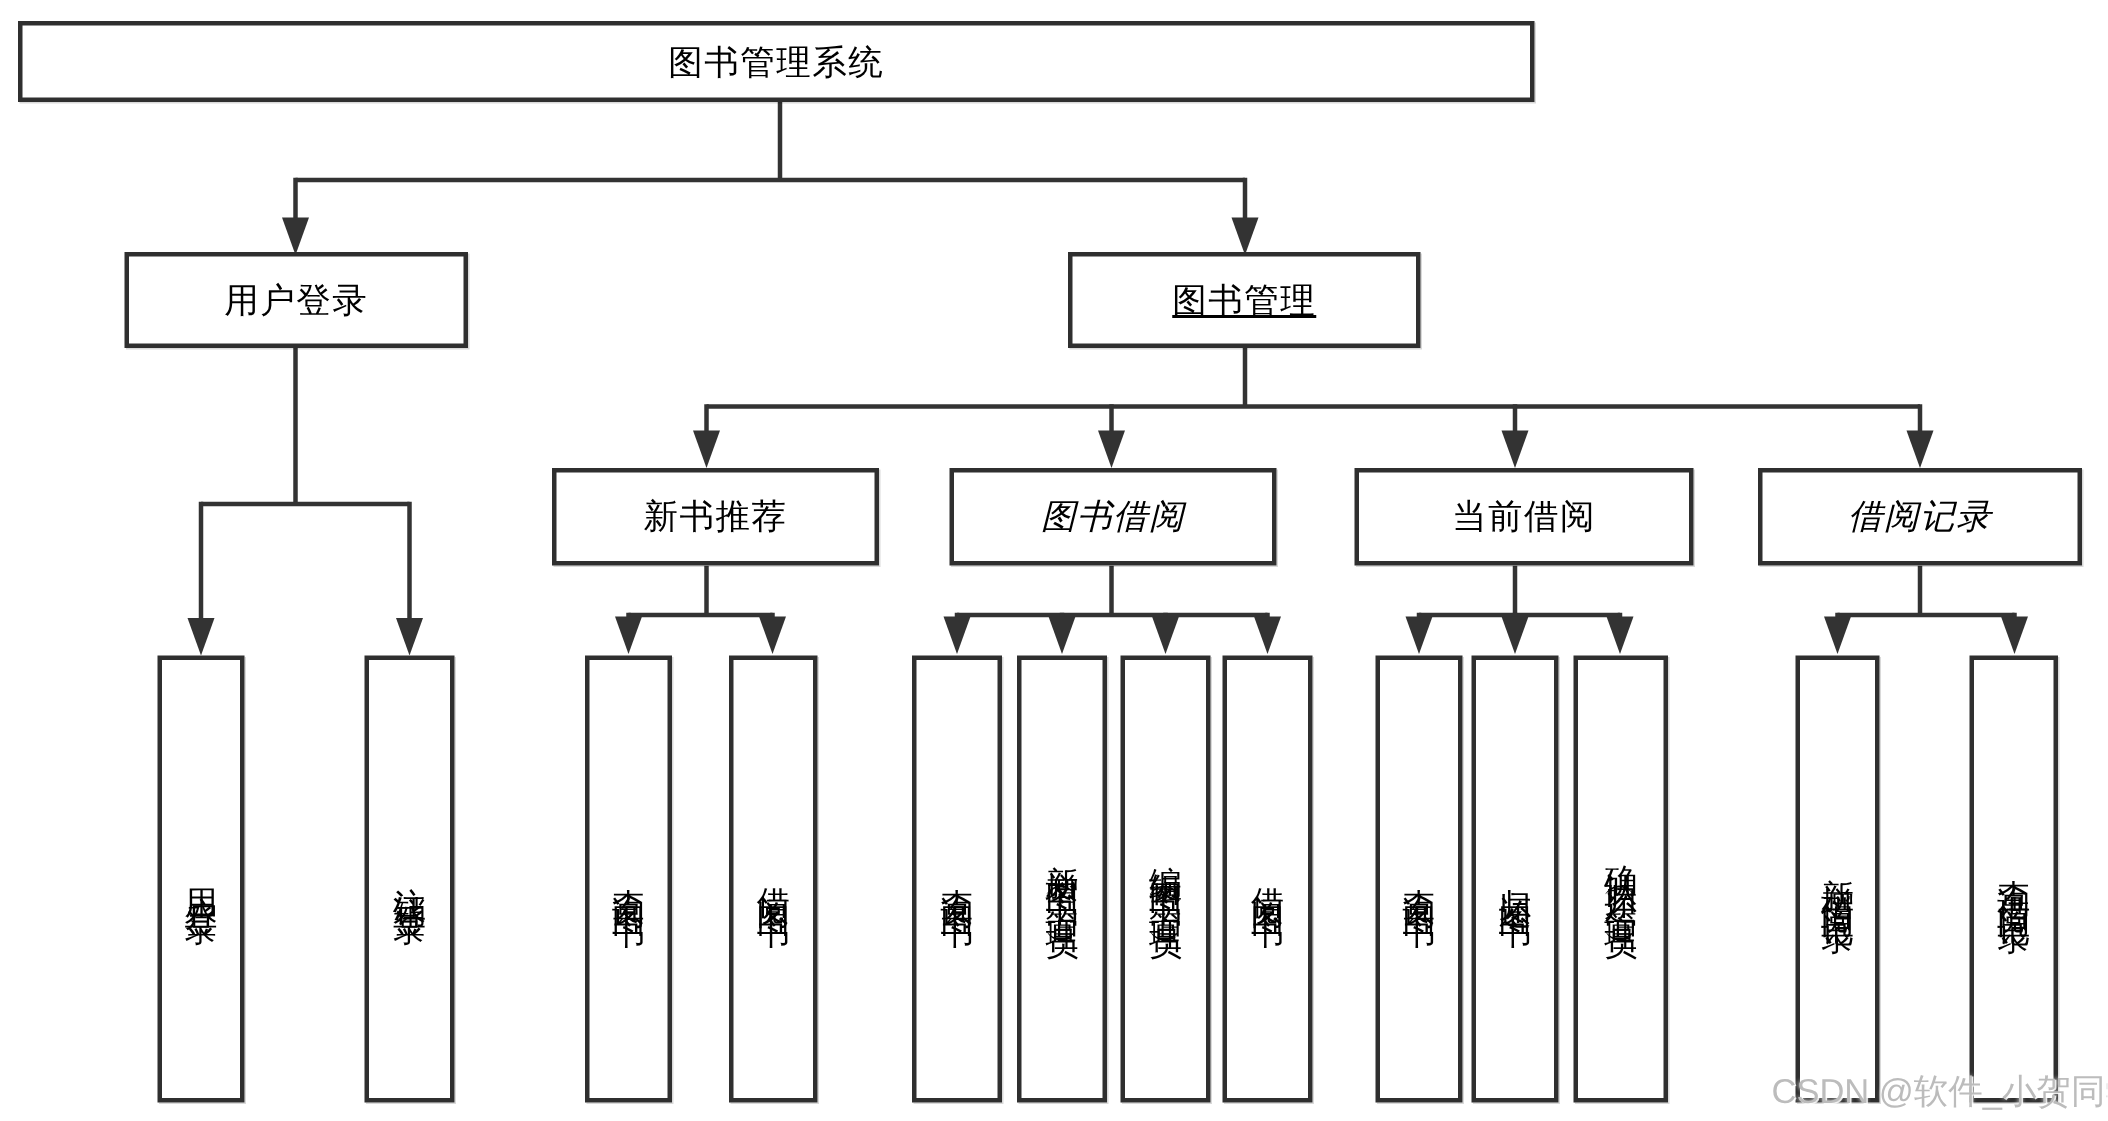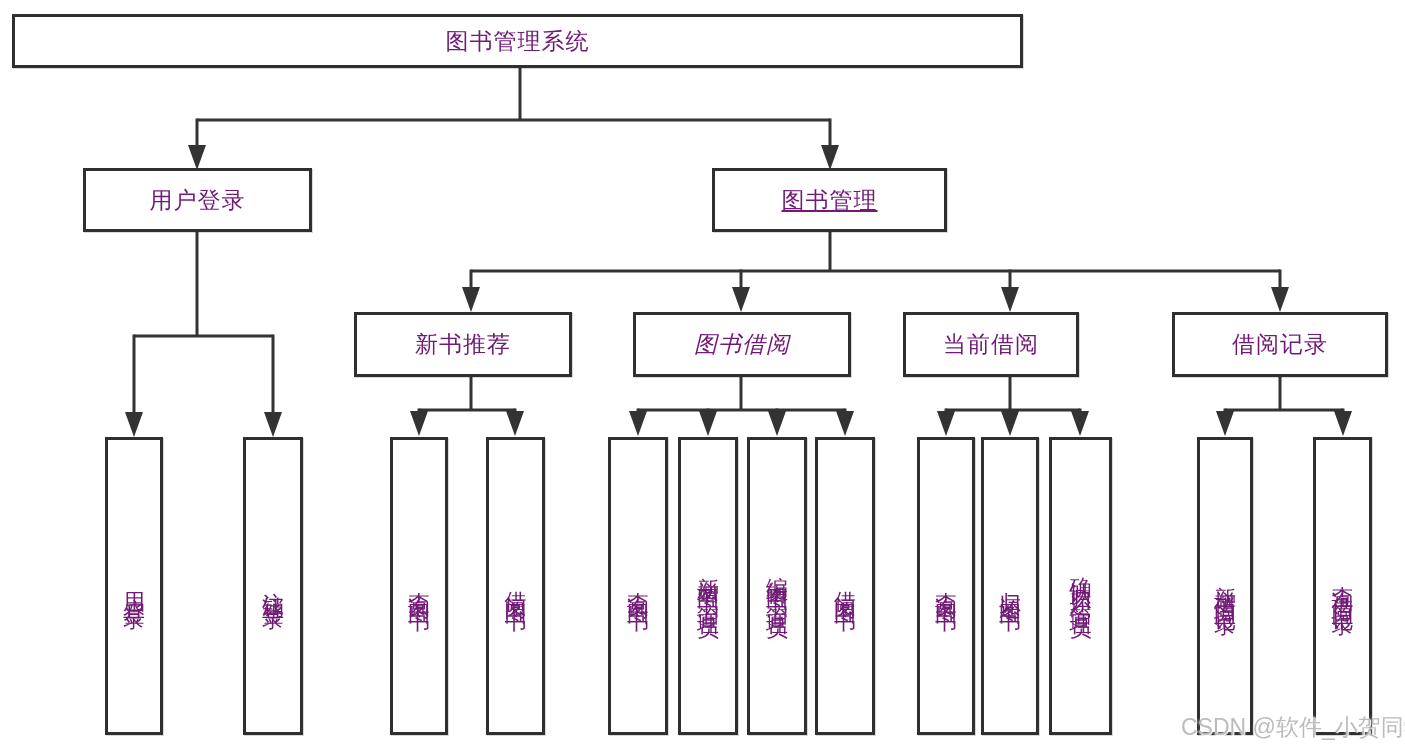--- a/index.html
+++ b/index.html
@@ -21,21 +21,21 @@
     z-index: 1;
   }
 
   .node {
     position: absolute;
     background: #ffffff;
     border: 3px solid #2f2f2f;
     display: flex;
     align-items: center;
     justify-content: center;
-    color: #701a75;
+    color: #000000;
     z-index: 2;
     box-shadow: 1px 1px 0 rgba(0,0,0,0.15);
   }
 
   .node-h { font-size: 23px; letter-spacing: 1px; white-space: nowrap; }
 
   .node-v { font-size: 22px; }
   .node-v .vtext {
     writing-mode: vertical-rl;
     text-orientation: mixed;
@@ -134,30 +134,30 @@
     <span>图书管理系统</span>
   </div>
 
   <div class="node node-h" style="left:83px; top:168px; width:229px; height:64px;">
     <span>用户登录</span>
   </div>
   <div class="node node-h" style="left:712px; top:168px; width:235px; height:64px;text-decoration:underline;">
     <span>图书管理</span>
   </div>
 
-  <div class="node node-h" style="left:354px; top:312px; width:218px; height:65px;">
+  <div class="node node-h" style="left:368px; top:312px; width:218px; height:65px;">
     <span>新书推荐</span>
   </div>
   <div class="node node-h" style="left:633px; top:312px; width:218px; height:65px;font-style:italic;">
     <span>图书借阅</span>
   </div>
-  <div class="node node-h" style="left:903px; top:312px; width:176px; height:65px;text-align:right;">
+  <div class="node node-h" style="left:903px; top:312px; width:226px; height:65px;text-align:right;">
     <span>当前借阅</span>
   </div>
-  <div class="node node-h" style="left:1172px; top:312px; width:216px; height:65px;">
+  <div class="node node-h" style="left:1172px; top:312px; width:216px; height:65px;font-style:italic;">
     <span>借阅记录</span>
   </div>
 
   <div class="node node-v" style="left:105px; top:437px; width:58px; height:298px;">
     <span class="vtext">用户登录</span>
   </div>
   <div class="node node-v" style="left:243px; top:437px; width:60px; height:298px;">
     <span class="vtext">注销登录</span>
   </div>
 

